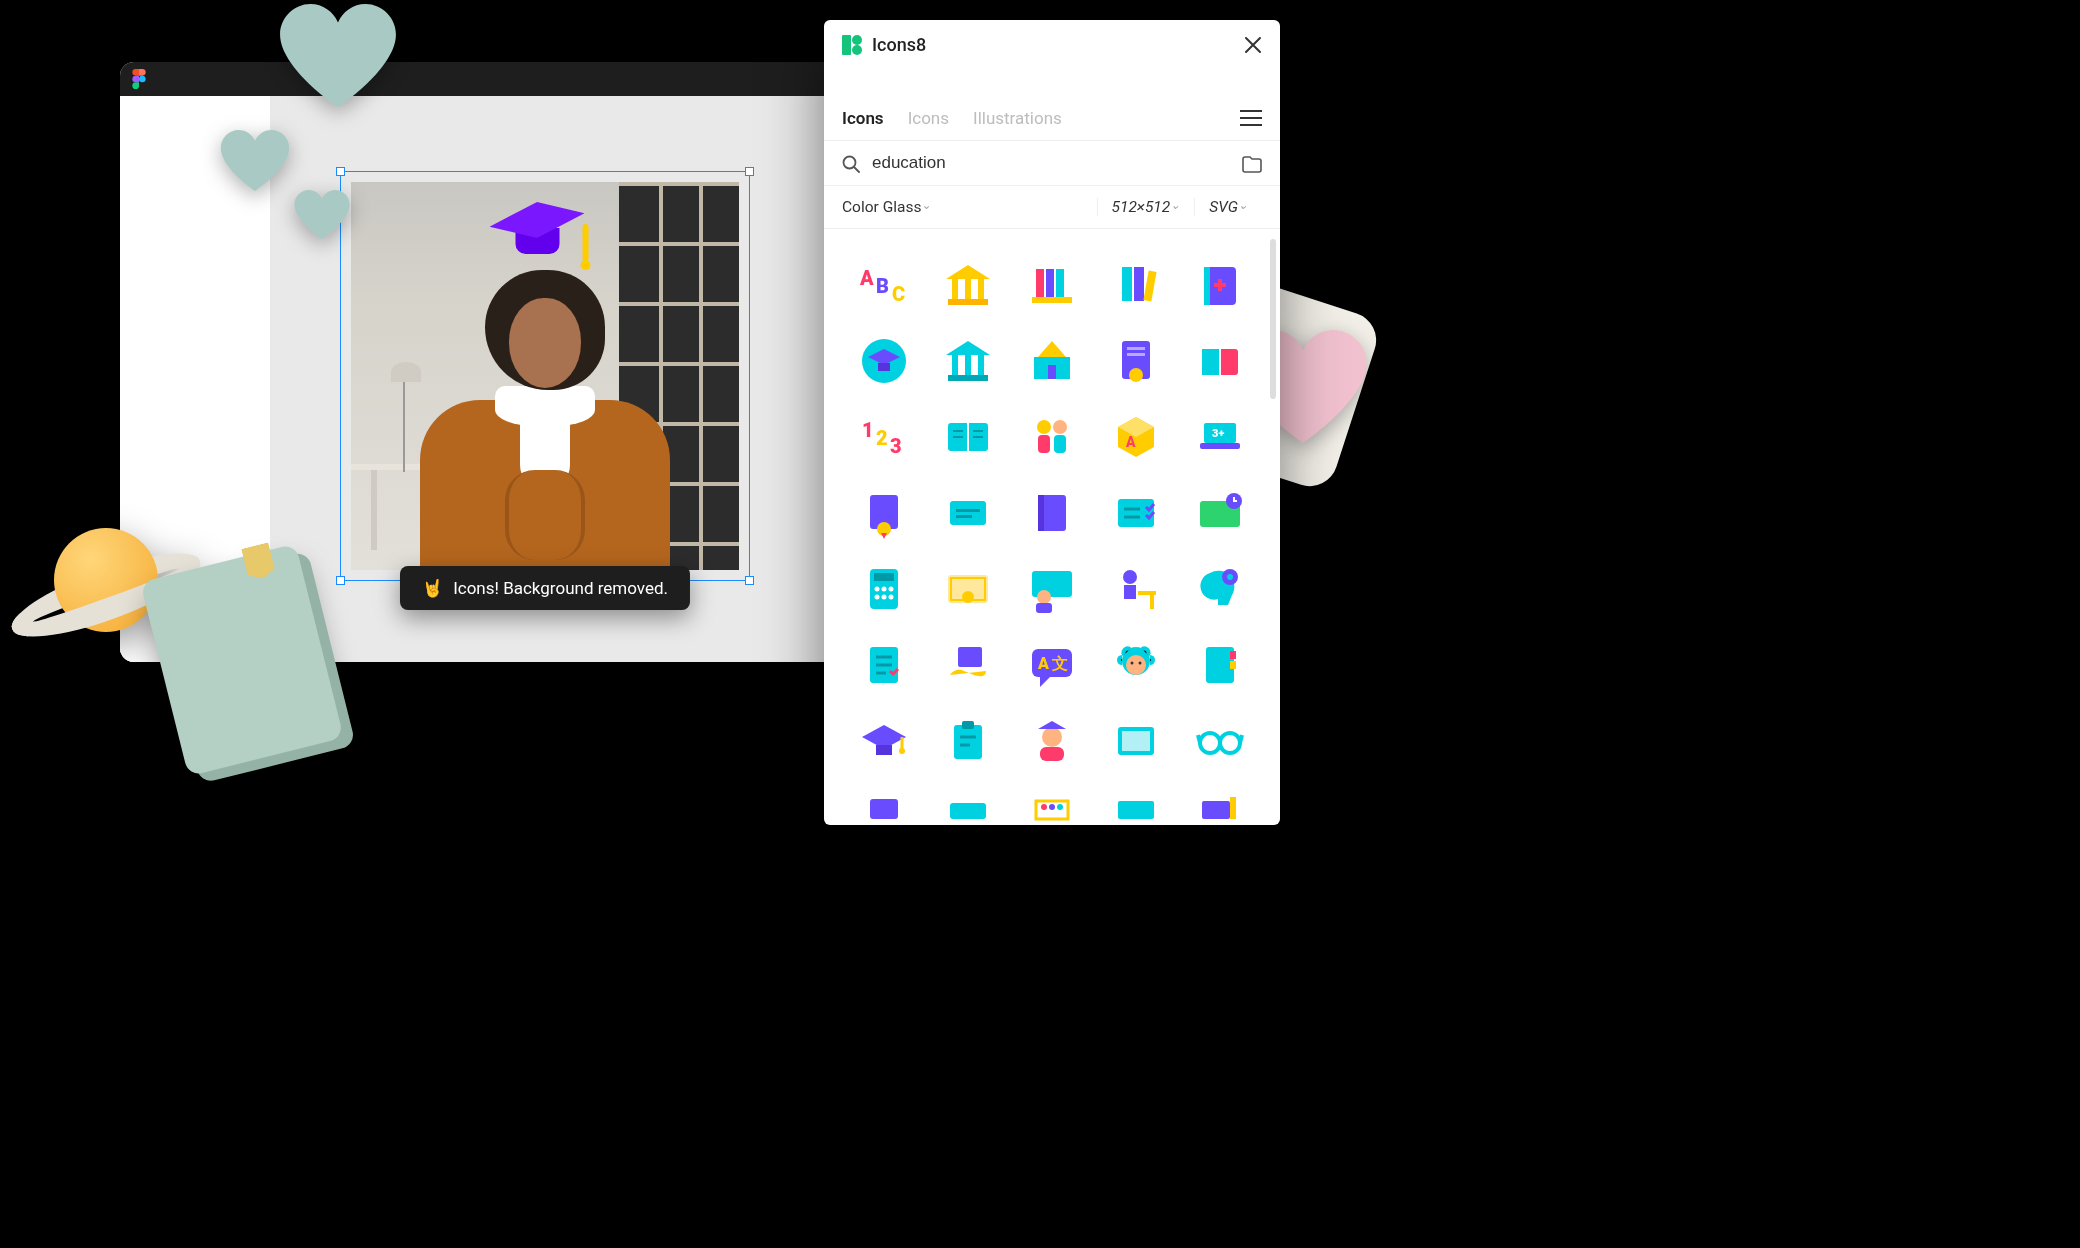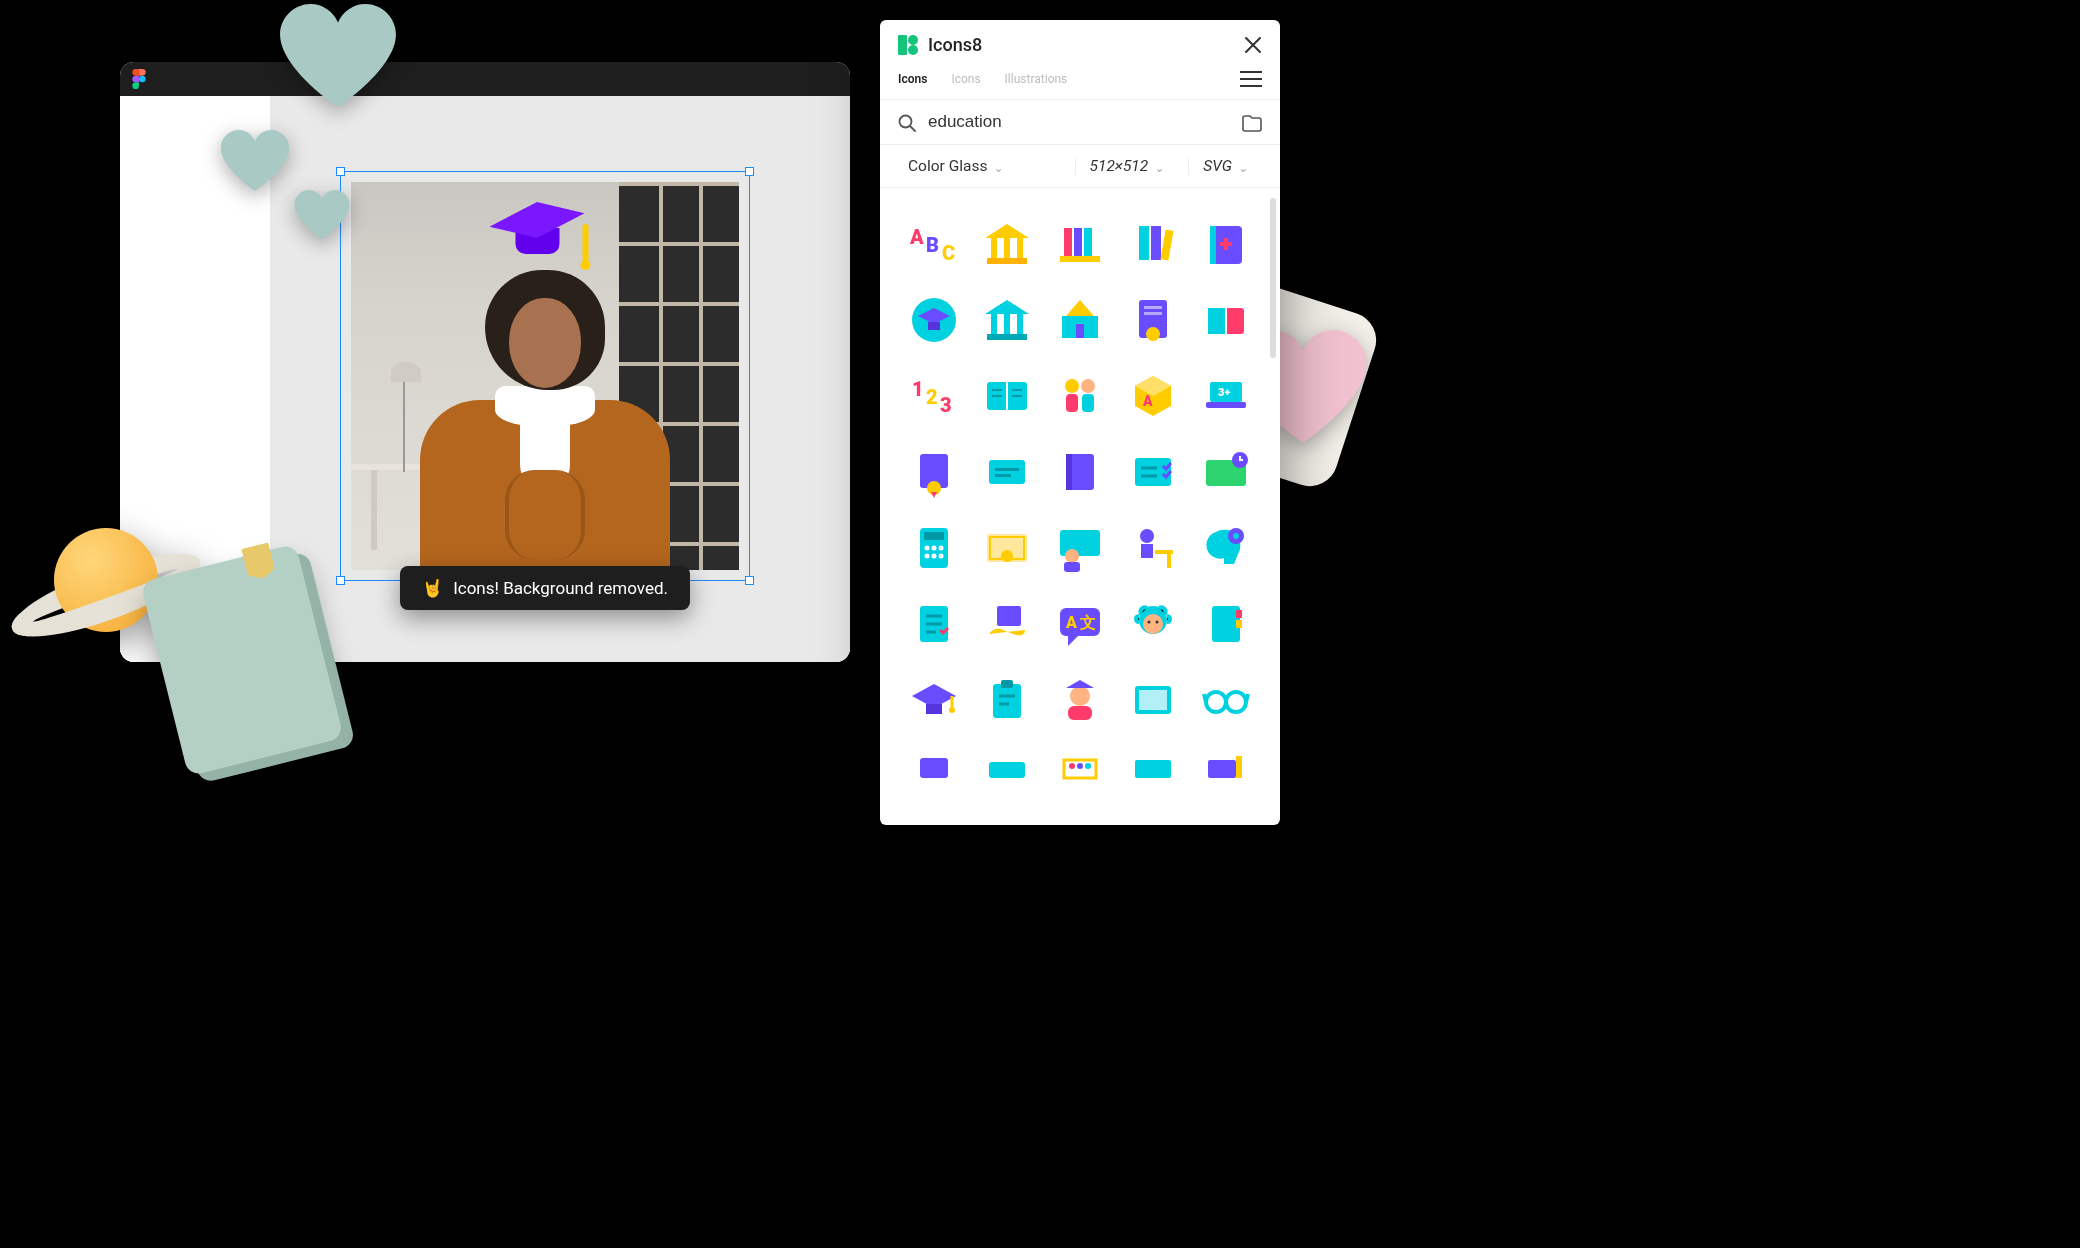--- a/index.html
+++ b/index.html
@@ -160,43 +160,44 @@
     align-items: center;
     gap: 10px;
     white-space: nowrap;
     box-shadow: 0 8px 24px rgba(0,0,0,0.4);
   }
   
   .panel {
     position: absolute;
     right: 120px;
     top: 20px;
-    width: 400px;
+    width: 456px;
     height: 805px;
     background: #fff;
     border-radius: 6px;
     box-shadow: 0 20px 60px rgba(0,0,0,0.5);
     display: flex;
     flex-direction: column;
   }
   .panel-header {
     display: flex;
     align-items: center;
     padding: 14px 18px 10px 18px;
     gap: 10px;
   }
   .panel-header .title { font-size: 18px; font-weight: 500; color: #222; flex:1; }
   .close-x { width:18px;height:18px; cursor:pointer; }
   .tabs {
     display: flex;
     align-items: center;
     padding: 6px 18px 12px 18px;
     gap: 24px;
-    font-size: 12px;
+    font-size: 17px;
     border-bottom: 1px solid #eee;
+    margin-top: 37px;
   }
   .tabs .tab { color: #bdbdbd; cursor:pointer; }
   .tabs .tab.active { color: #222; font-weight: 600; }
   .burger { margin-left:auto; width:22px; cursor:pointer;}
   .search-row {
     display: flex;
     align-items: flex-end;
     padding: 12px 18px;
     gap: 12px;
     border-bottom: 1px solid #eee;
@@ -210,24 +211,23 @@
   }
   .filter-row {
     display: flex;
     padding: 12px 18px;
     gap: 0;
     border-bottom: 1px solid #eee;
     font-size: 15.5px;
     color: #333;
   }
   .filter-cell {
-    display: flex; align-items: flex-end; gap: 6px;
+    display: flex; align-items: flex-start; 
     cursor: pointer;
     padding-right: 14px;
-    margin-left: 10px;
   }
   .filter-cell.mid { border-left:1px solid #eee; padding-left:14px;font-style:italic; }
   .filter-cell:first-child { flex:1; }
   .chev { color:#aaa; font-size:12px; }
   .grid-wrap { flex:1; overflow:hidden; position:relative; }
   .icon-grid {
     display: grid;
     grid-template-columns: repeat(5, 1fr);
     gap: 24px 12px;
     padding: 30px 24px 16px 24px;

